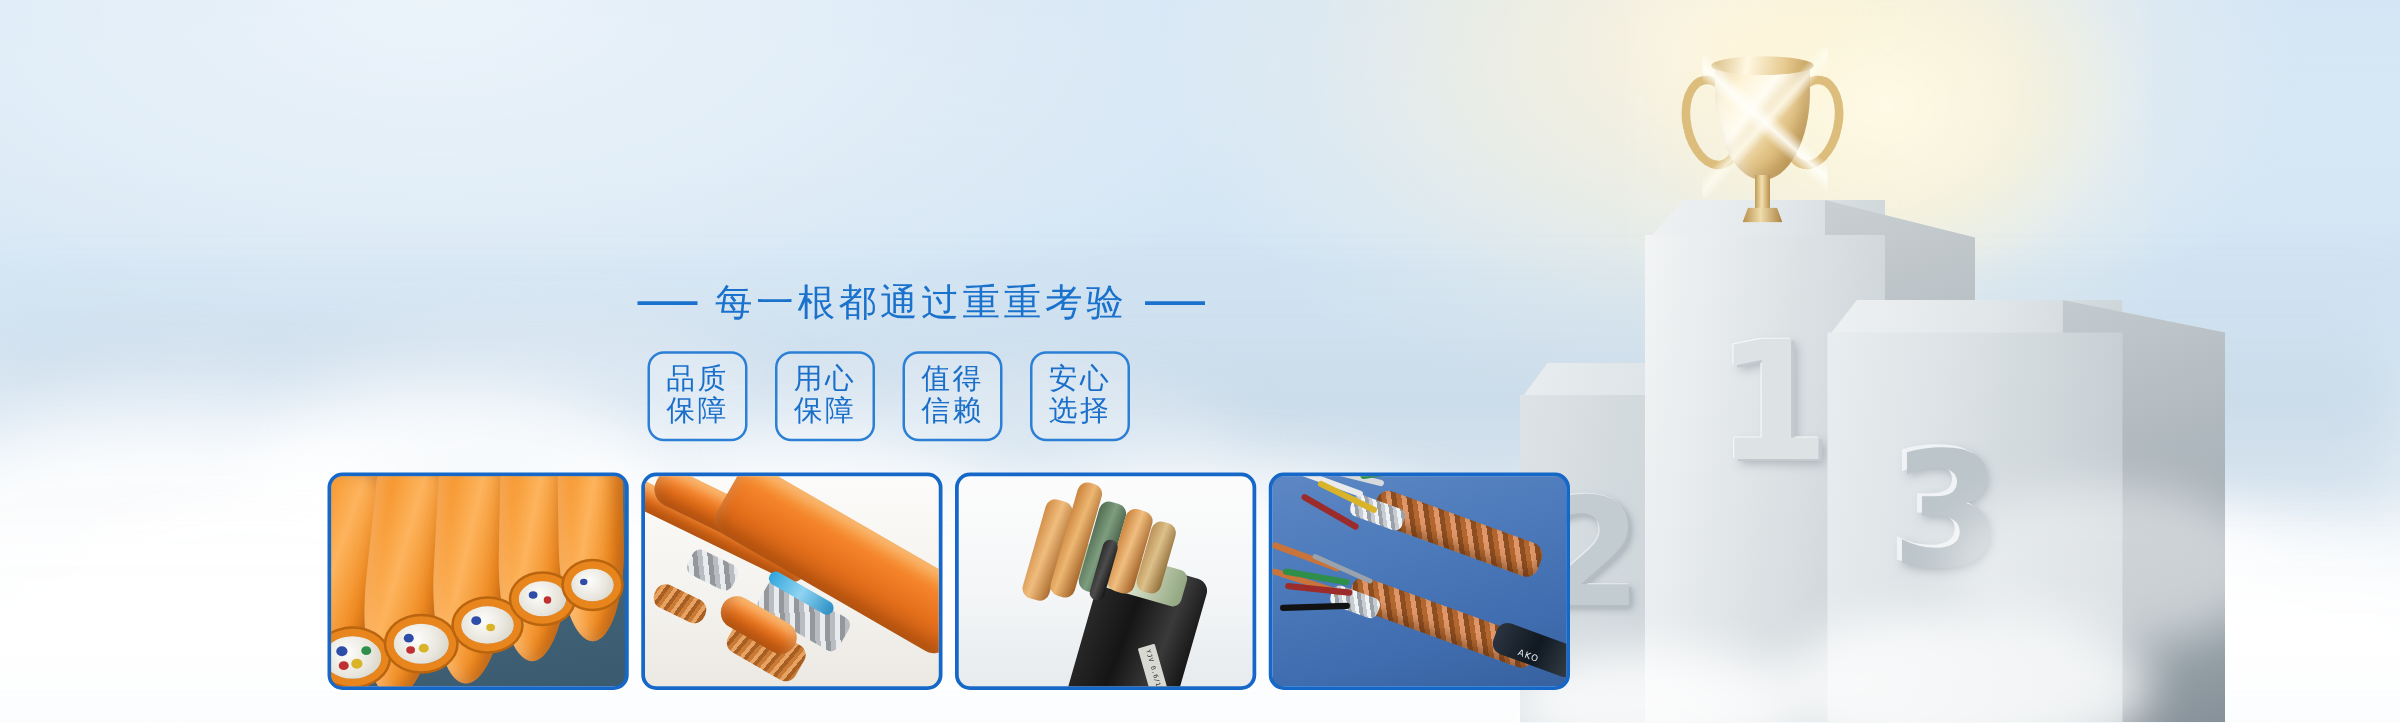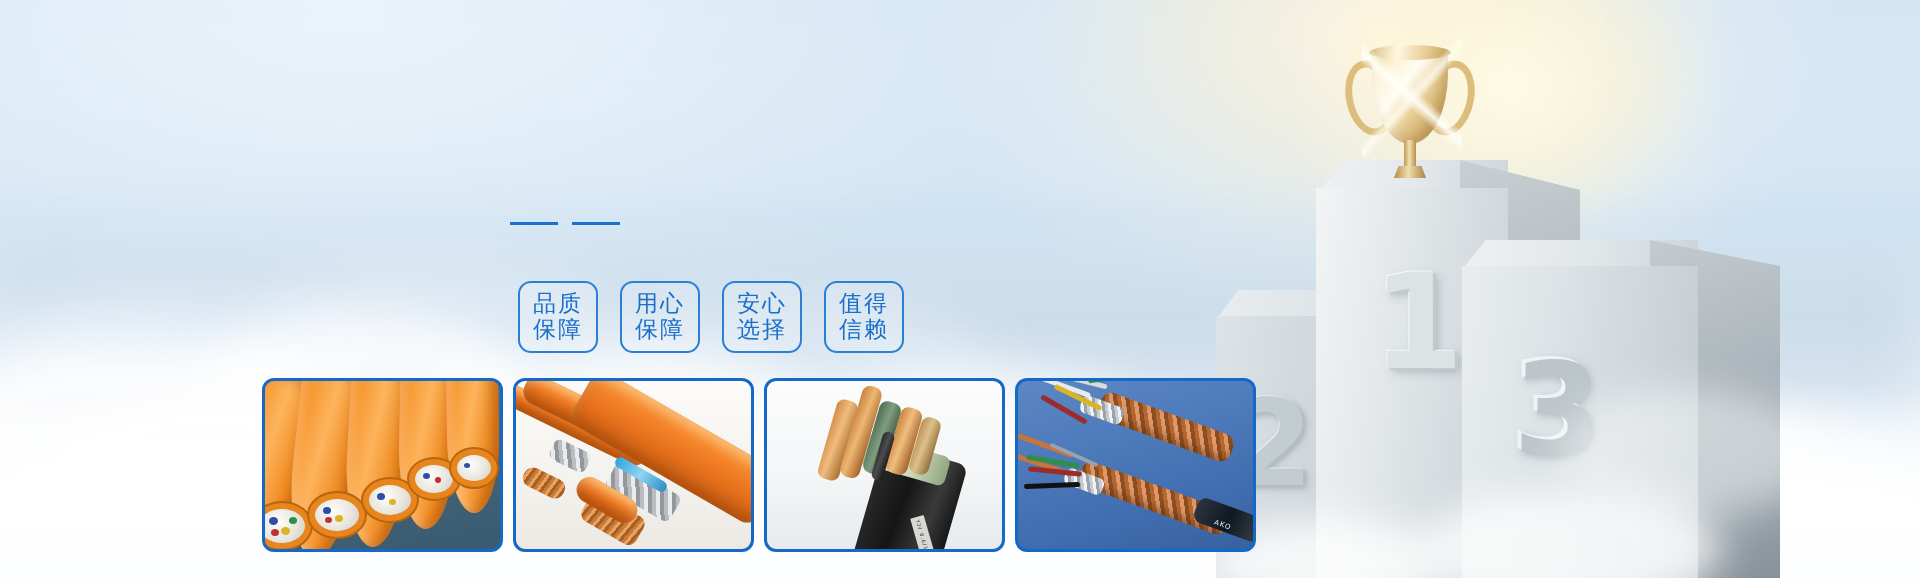--- a/index.html
+++ b/index.html
@@ -271,39 +271,40 @@
     <div class="cup"></div>
     <div class="cup-lip"></div>
     <div class="stem"></div>
     <div class="foot"></div>
     <div class="glint"></div>
   </div>
 
 
   <div class="subtitle">
     <i class="rule"></i>
+    <span>每一根都通过重重考验</span>
     <i class="rule"></i>
   </div>
 
   <div class="badges">
     <div class="badge">
       <span>品质</span>
       <span>保障</span>
     </div>
     <div class="badge">
       <span>用心</span>
       <span>保障</span>
     </div>
     <div class="badge">
+      <span>值得</span>
+      <span>信赖</span>
+    </div>
+    <div class="badge">
       <span>安心</span>
       <span>选择</span>
-    </div>
-    <div class="badge">
-      <span>值得</span>
-      <span>信赖</span>
     </div>
   </div>
 
   <div class="cards">
 
     <div class="card c1">
       <div class="tube" style="left:-28px;top:-6px;width:66px;height:186px;transform:rotate(9deg);"></div>
       <div class="tube" style="left:28px;top:-12px;width:62px;height:190px;transform:rotate(6deg);"></div>
       <div class="tube" style="left:82px;top:-16px;width:60px;height:182px;transform:rotate(3deg);"></div>
       <div class="tube" style="left:134px;top:-18px;width:56px;height:166px;transform:rotate(1deg);"></div>

